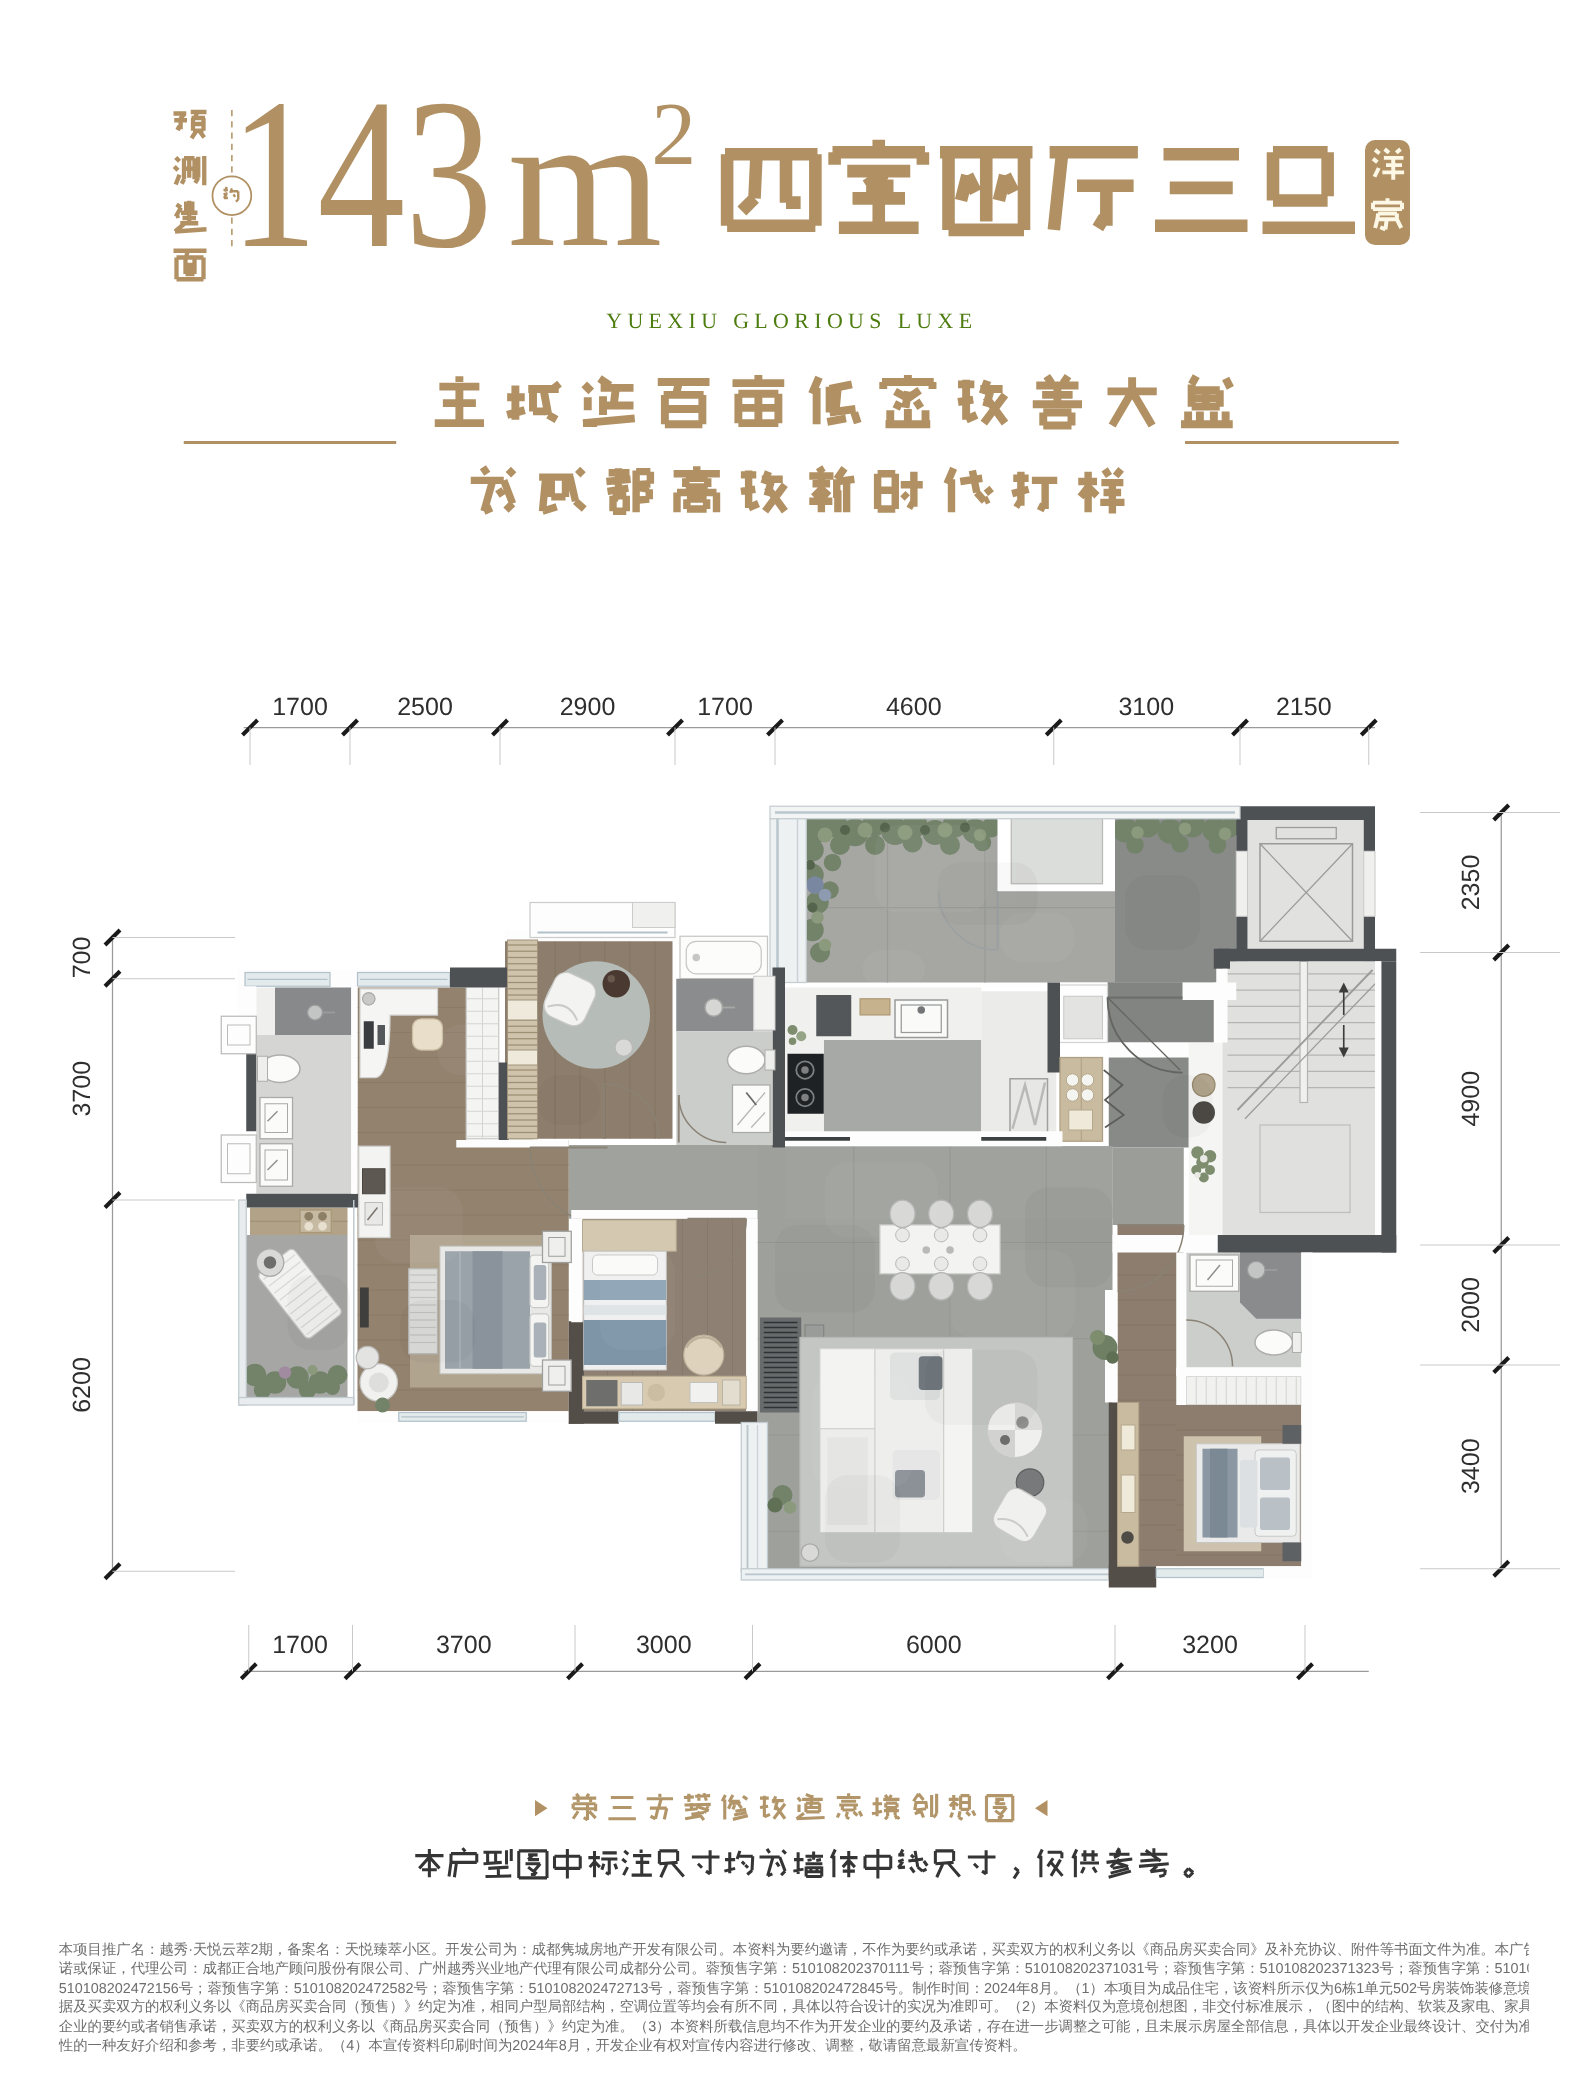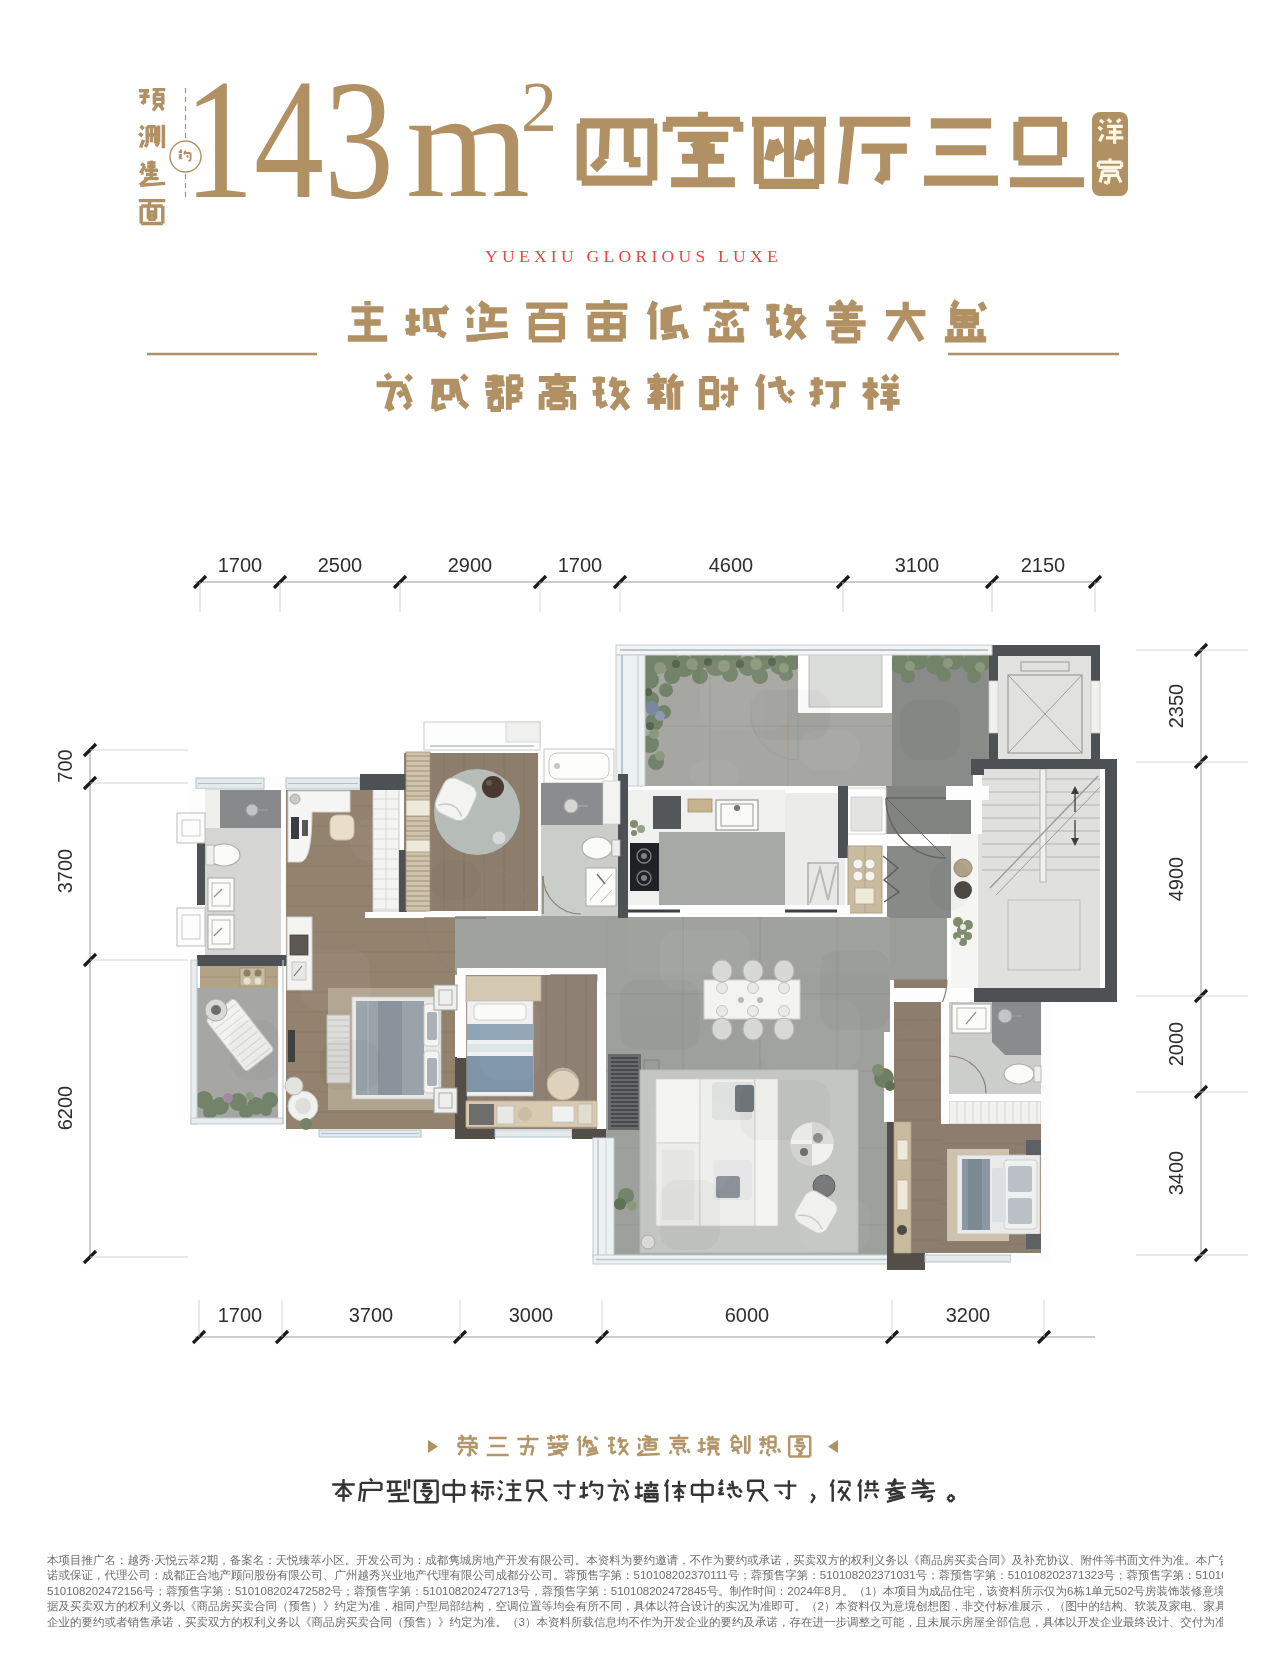--- a/index.html
+++ b/index.html
@@ -6,21 +6,21 @@
 .page{position:relative;width:1267px;height:1677px;background:#fff;overflow:hidden;font-family:"Liberation Sans",sans-serif}
 .abs{position:absolute}
 svg{display:block}
 .legal{position:absolute;left:47px;top:1553px;width:1176px;font-size:11.5px;line-height:15.4px;color:#6e6e6e;letter-spacing:0px}
 .legal div{white-space:nowrap;overflow:hidden;height:15.4px}
 </style>
 </head>
 <body>
 <div class="page">
 
-<div class="abs" style="left:0;top:246px;width:1267px;text-align:center;font-family:'Liberation Serif',serif;font-size:17.5px;color:#ef4444;letter-spacing:4.3px">YUEXIU GLORIOUS LUXE</div>
+<div class="abs" style="left:0;top:246px;width:1267px;text-align:center;font-family:'Liberation Serif',serif;font-size:17.5px;color:#4d7c0f;letter-spacing:4.3px">YUEXIU GLORIOUS LUXE</div>
 
 <svg class="abs" style="left:0;top:0" width="1267" height="540" viewBox="0 0 1267 540">
 
 <path d="M138.8 90.8L149.0 90.8M147.8 90.8L144.2 95.0M139.4 96.2L149.6 96.2M144.5 96.2L144.5 103.4M144.5 103.4L141.2 101.6M152.6 89.6L165.2 89.6M158.0 89.6L156.2 93.8M153.2 94.4L164.0 94.4M154.4 94.4L154.4 104.6M162.8 94.4L162.8 104.6M154.4 99.2L162.8 99.2M154.4 104.6L162.8 104.6M156.8 105.2L153.2 110.6M159.8 105.2L163.4 110.0" stroke="#b19164" stroke-width="3.45" fill="none" stroke-linecap="butt"></path>
       <path d="M140.6 126.0L143.6 129.0M139.4 133.2L142.4 136.2M143.6 139.8L140.6 147.6M147.2 126.6L147.2 143.4M147.2 126.6L155.6 126.6M155.6 126.6L155.6 143.4M147.2 135.0L155.6 135.0M151.4 127.8L151.4 142.2M147.2 143.4L145.4 147.0M158.6 125.4L158.6 142.2M158.6 142.2L156.2 146.4M163.4 124.8L163.4 148.2" stroke="#b19164" stroke-width="3.45" fill="none" stroke-linecap="butt"></path>
       <path d="M147.2 163.0L155.6 163.0M151.4 160.6L151.4 170.2M147.2 166.6L155.6 166.6M144.8 170.2L158.0 170.2M151.4 170.2L151.4 179.8M146.0 174.4L156.8 174.4M144.2 178.6L158.6 178.6M141.2 163.6L144.8 166.0M144.8 166.0L140.6 173.2M140.6 173.2L143.6 172.6M140.0 185.2L147.2 179.2M140.0 185.2L165.2 183.4" stroke="#b19164" stroke-width="3.45" fill="none" stroke-linecap="butt"></path>
       <path d="M138.8 200.6L165.2 200.6M150.2 200.6L149.0 205.4M141.2 206.0L162.8 206.0M141.2 206.0L141.2 223.4M162.8 206.0L162.8 223.4M148.4 206.0L148.4 219.2M155.6 206.0L155.6 219.2M148.4 212.0L155.6 212.0M148.4 215.6L155.6 215.6M148.4 219.2L155.6 219.2M141.2 223.4L162.8 223.4" stroke="#b19164" stroke-width="3.45" fill="none" stroke-linecap="butt"></path>
 
 <line x1="185.5" y1="88.0" x2="185.5" y2="139.0" stroke="#b19164" stroke-width="1.2" stroke-dasharray="5 4"></line>
 <line x1="185.5" y1="174.0" x2="185.5" y2="198.0" stroke="#b19164" stroke-width="1.2" stroke-dasharray="5 4"></line>
@@ -953,14 +953,15 @@
       <path d="M923.1 1478.5L923.1 1482.9M912.3 1483.4L933.9 1483.4M916.6 1480.2L928.5 1488.8M912.3 1488.8L926.9 1487.7M911.2 1493.1L935.0 1491.0M925.8 1492.6L920.4 1497.4M920.4 1497.4L932.3 1495.8M932.3 1495.8L931.7 1500.1M931.7 1500.1L927.4 1501.2" stroke="#353535" stroke-width="2.43" fill="none" stroke-linecap="butt"></path>
       <path d="M950.7 1494.7L954.5 1498.0M954.5 1498.0L950.7 1501.8M950.7 1501.8L947.5 1498.5M947.5 1498.5L950.7 1494.7" stroke="#353535" stroke-width="2.43" fill="none" stroke-linecap="butt"></path>
     </svg>
 
 <div class="legal">
       <div>本项目推广名：越秀·天悦云萃2期，备案名：天悦臻萃小区。开发公司为：成都隽城房地产开发有限公司。本资料为要约邀请，不作为要约或承诺，买卖双方的权利义务以《商品房买卖合同》及补充协议、附件等书面文件为准。本广告仅为整体形象宣传，不构成任何销售承</div>
       <div>诺或保证，代理公司：成都正合地产顾问股份有限公司、广州越秀兴业地产代理有限公司成都分公司。蓉预售字第：510108202370111号；蓉预售字第：510108202371031号；蓉预售字第：510108202371323号；蓉预售字第：510108202471602号；蓉预售字第：</div>
       <div>510108202472156号；蓉预售字第：510108202472582号；蓉预售字第：510108202472713号，蓉预售字第：510108202472845号。制作时间：2024年8月。（1）本项目为成品住宅，该资料所示仅为6栋1单元502号房装饰装修意境创想图，非开发企业交付标准，所有数</div>
       <div>据及买卖双方的权利义务以《商品房买卖合同（预售）》约定为准，相同户型局部结构，空调位置等均会有所不同，具体以符合设计的实况为准即可。（2）本资料仅为意境创想图，非交付标准展示，（图中的结构、软装及家电、家具均非开放企业的交付标准），不作为开发</div>
       <div>企业的要约或者销售承诺，买卖双方的权利义务以《商品房买卖合同（预售）》约定为准。（3）本资料所载信息均不作为开发企业的要约及承诺，存在进一步调整之可能，且未展示房屋全部信息，具体以开发企业最终设计、交付为准。本资料对于房屋及使用的描述仅是可能</div>
+      <div>性的一种友好介绍和参考，非要约或承诺。（4）本宣传资料印刷时间为2024年8月，开发企业有权对宣传内容进行修改、调整，敬请留意最新宣传资料。</div>
     </div>
 </div>
 
 </body></html>

